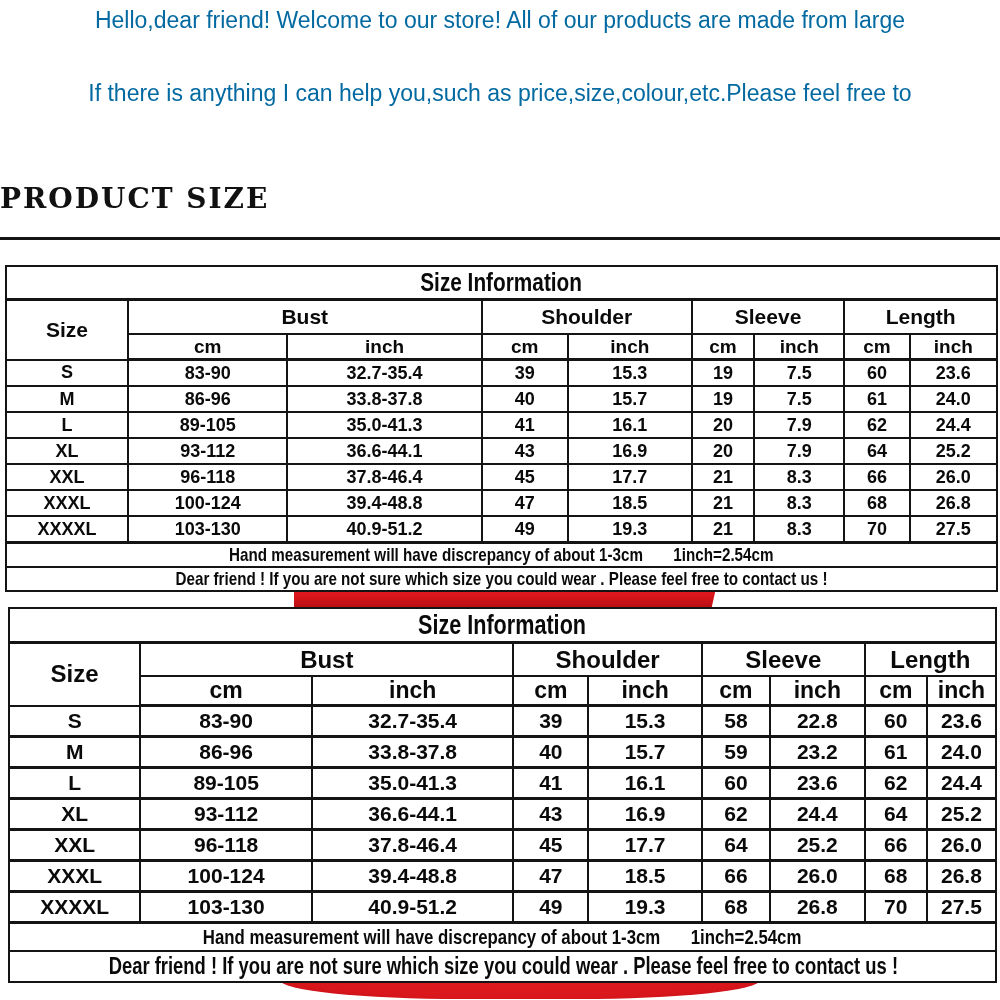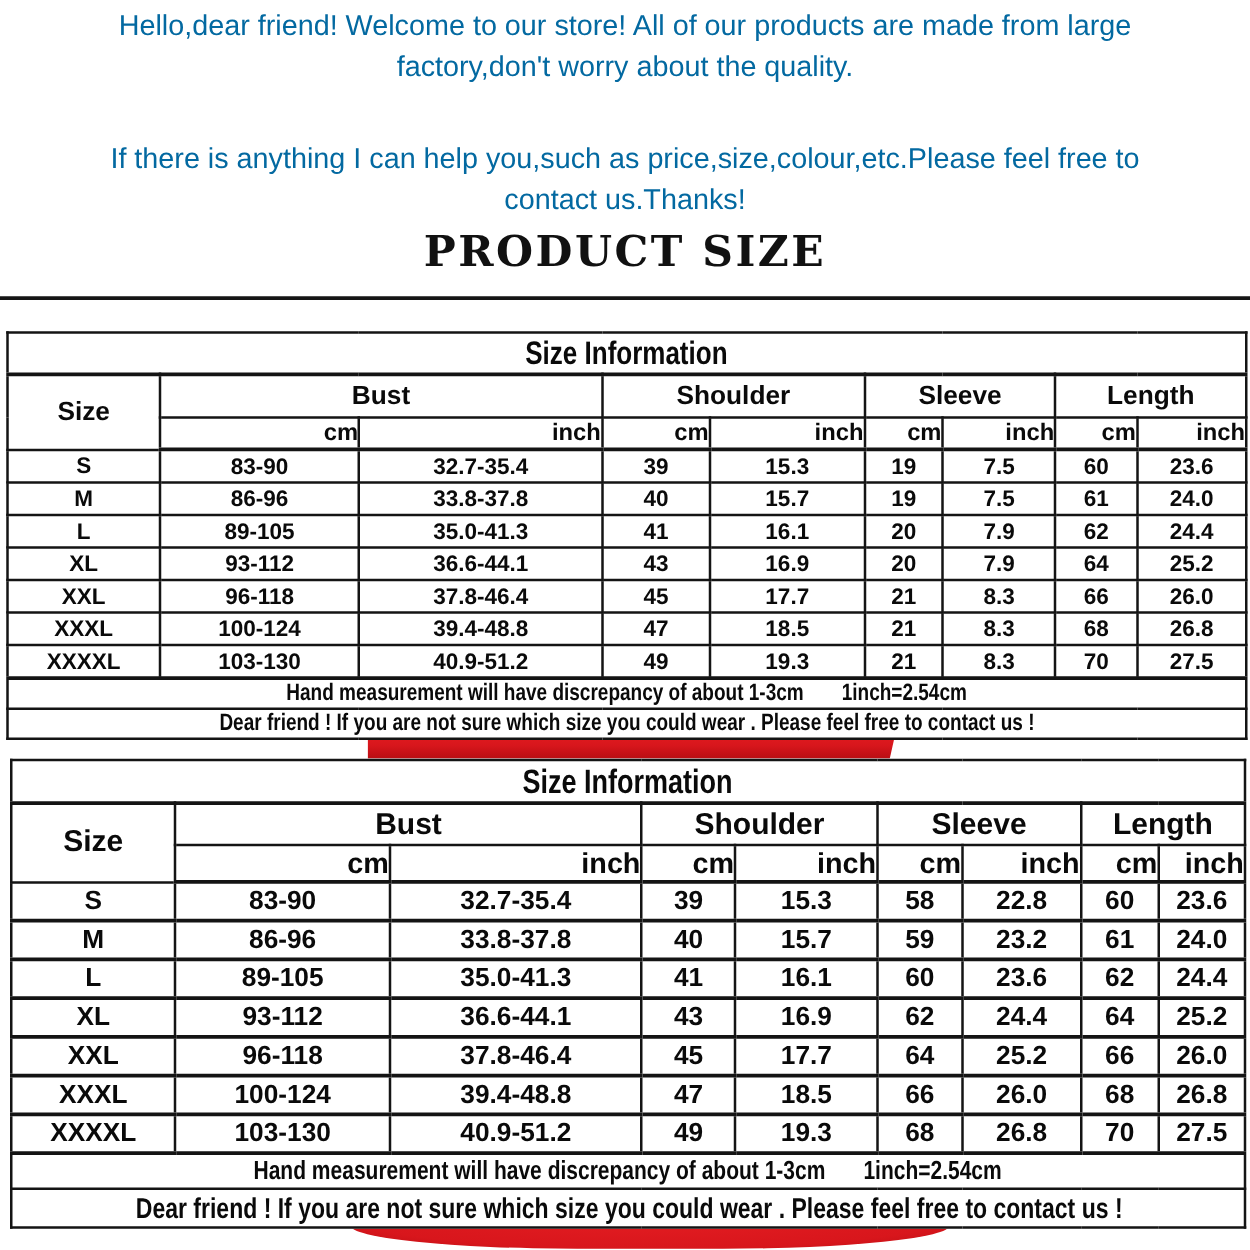--- a/index.html
+++ b/index.html
@@ -4,39 +4,39 @@
 <style>
   html,body{margin:0;padding:0;background:#ffffff;}
   #page{position:relative;width:1000px;height:1000px;background:#ffffff;overflow:hidden;
         font-family:"Liberation Sans",sans-serif;}
   
   .banner{position:absolute;top:4px;left:0;width:1000px;text-align:center;
           font-size:23px;line-height:33px;font-weight:400;}
   .banner .para2{margin-top:40px;}
   .banner div{white-space:nowrap;}
   
-  .heading{position:absolute;top:182px;left:0;width:1000px;text-align:center;
+  .heading{position:absolute;top:182px;left:0;width:1000px;
            font-family:"DejaVu Serif","Liberation Serif",serif;font-weight:700;
-           font-size:34px;letter-spacing:2px;color:#111;}
+           font-size:28px;letter-spacing:2px;color:#111;}
   .rule{position:absolute;top:237px;left:0;width:1000px;height:3px;background:#151515;}
   
   .red-band{position:absolute;top:583px;left:294px;width:422px;height:24px;
             background:linear-gradient(180deg,#e41d22 0%,#d8161c 55%,#b90e13 100%);
             clip-path:polygon(1% 0,96% 0,100% 22%,99% 100%,0 100%,0 18%);}
   .red-crescent{position:absolute;top:974px;left:280px;width:480px;height:25px;
             background:radial-gradient(ellipse at 50% 0%,#e41d22 0%,#d8161c 70%,#b90e13 100%);
             border-radius:40px 40px 240px 240px / 8px 8px 25px 25px;}
   
   table{border-collapse:collapse;table-layout:fixed;background:#ffffff;color:#0a0a0a;}
   td,th{border:2px solid #141414;text-align:center;vertical-align:middle;
         font-weight:700;padding:0;overflow:hidden;}
   .cond{display:inline-block;transform:scaleX(0.8);transform-origin:50% 50%;
         white-space:nowrap;font-weight:700;letter-spacing:0;}
   .title-row td{border-bottom-width:3px;margin-top:16px;}
-  .unit-row td{border-bottom-width:3px;text-align:right;}
+  .unit-row td{border-bottom-width:3px;}
   .note-row td{border-top-width:3px;margin-left:22px;}
   .note-row2 td{border-top:none;}
   
   .t1{position:absolute;top:265px;left:5px;width:993px;}
   .t1 .title-row td{height:31px;font-size:26px;}
   .t1 .group-row th{height:32px;font-size:21px;}
   .t1 .unit-row td{height:23px;font-size:19px;}
   .t1 tbody td{height:24px;font-size:18px;}
   .t1 .note-row td{height:20px;font-size:19px;}
   .t1 .note-row2 td{height:20px;font-size:19px;}
@@ -51,23 +51,21 @@
   .t2 .note-row2 td{height:29px;font-size:23px;}
   .gap-left{margin-left:38px;}
 </style>
 </head>
 <body>
 
 <div id="page">
 
   <div class="banner" style="color: #0369a1;">
     <div>Hello,dear friend! Welcome to our store! All of our products are made from large</div>
-    <div>factory,don't worry about the quality.</div>
     <div class="para2">If there is anything I can help you,such as price,size,colour,etc.Please feel free to</div>
-    <div>contact us.Thanks!</div>
   </div>
 
   <div class="heading">PRODUCT SIZE</div>
   <div class="rule"></div>
 
   <div class="red-band"></div>
   <div class="red-crescent"></div>
 
   <table class="t1">
     <colgroup>

